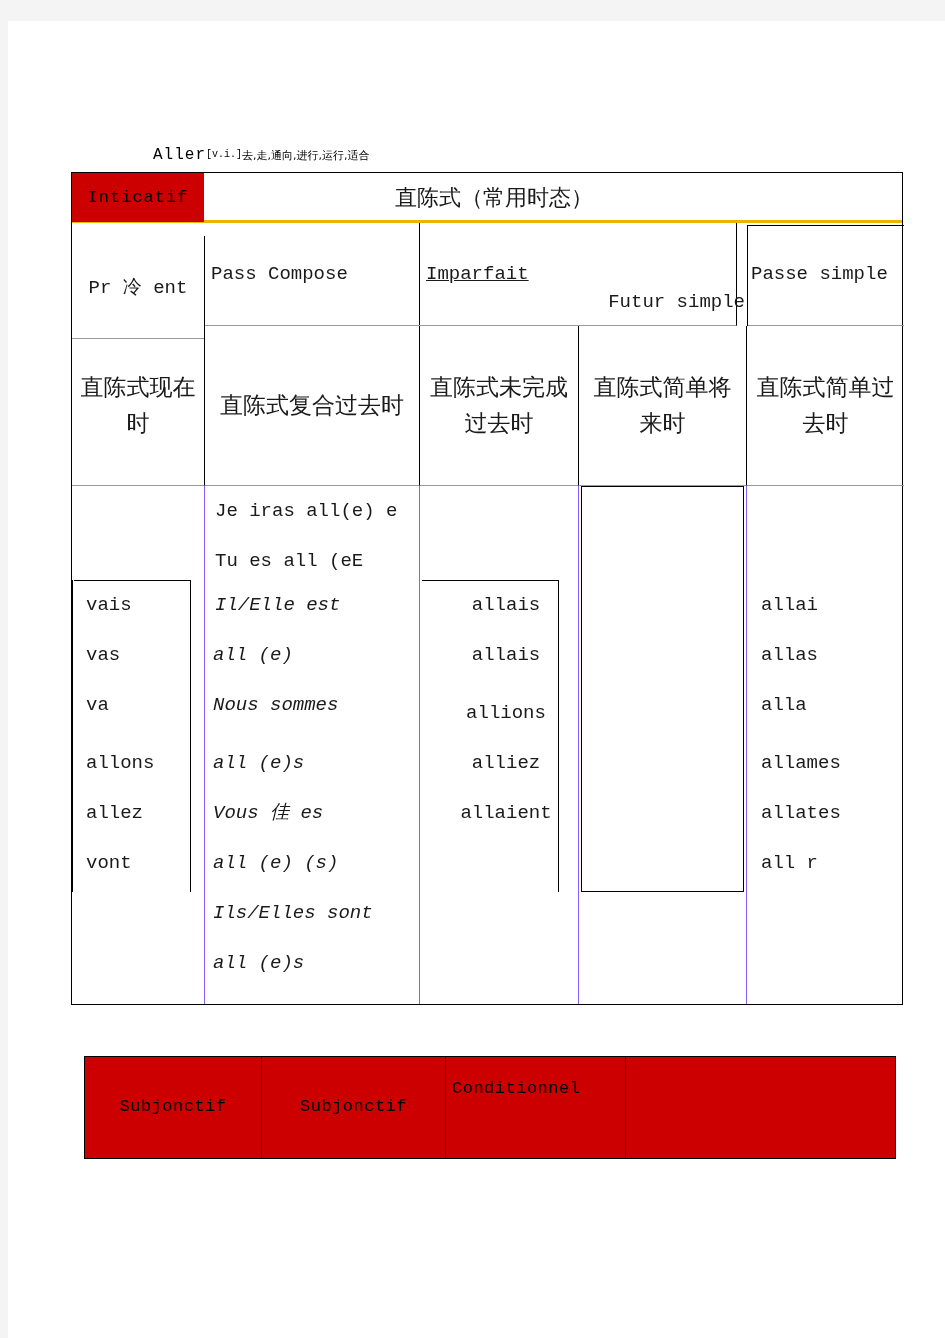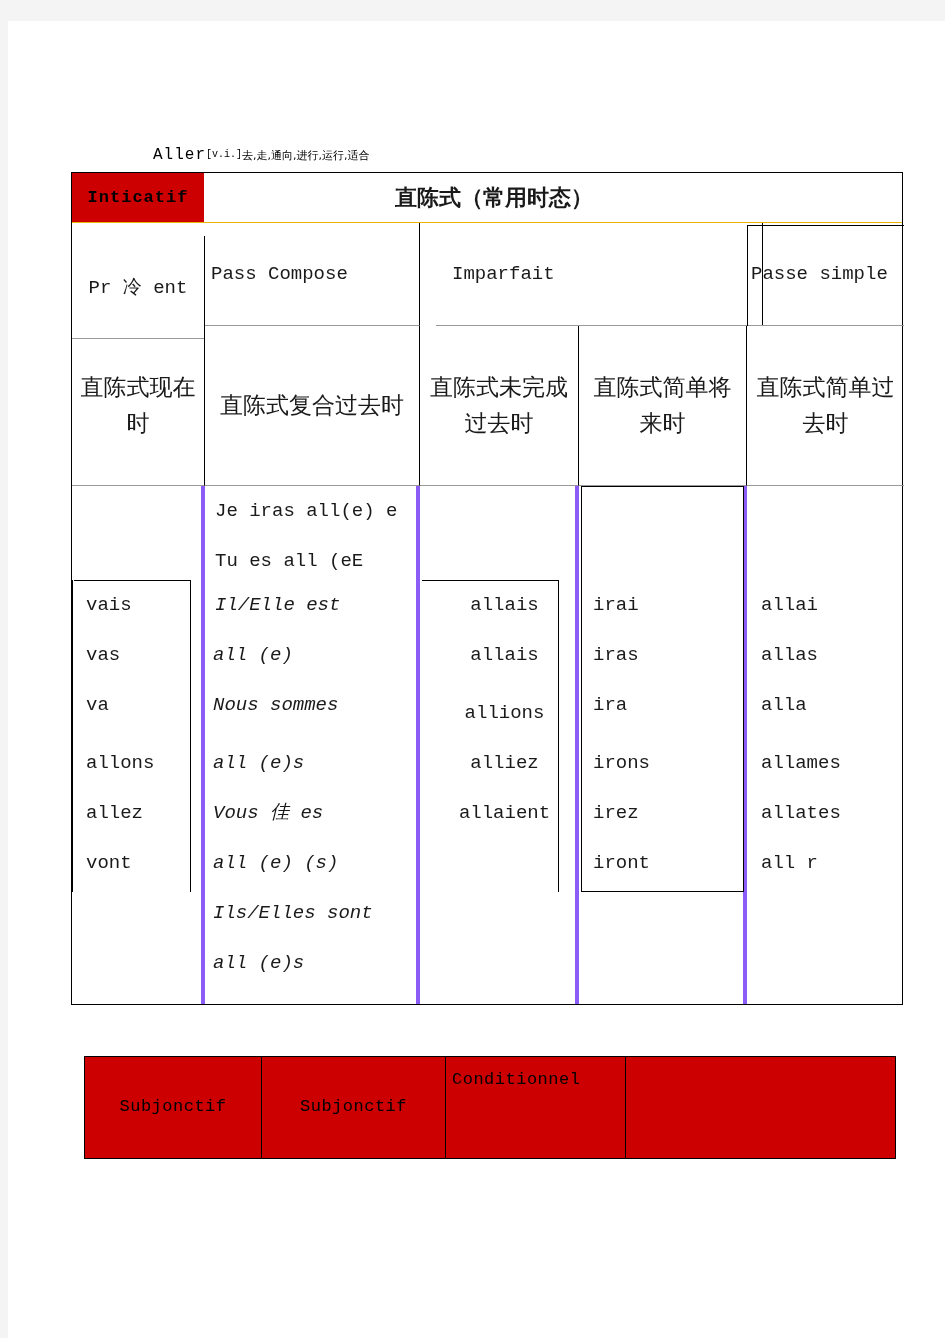--- a/index.html
+++ b/index.html
@@ -60,22 +60,21 @@
     border: 1px solid #000;
   }
 
   
   .hdr-row {
     position: absolute;
     left: 0; top: 0;
     width: 100%;
     height: 50px;
     box-sizing: border-box;
-    border-bottom: 1px solid #eab308;
-    font-weight: bold;
+    border-bottom: 3px solid #eab308;
   }
   .hdr-indicatif {
     position: absolute;
     left: 0; top: 0;
     width: 132px;
     height: 49px;
     background: #CC0000;
     box-sizing: border-box;
     display: flex;
     align-items: center;
@@ -116,21 +115,21 @@
     border-bottom: 1px solid #999;
     display: flex;
     align-items: center;
     font-family: "Liberation Mono", monospace;
     font-size: 19px;
     color: #1a1a1a;
     white-space: nowrap;
   }
   .r2-present  { left: 0;    width: 133px; justify-content: center; margin-top: 13px; }
   .r2-pc       { left: 133px; width: 215px; padding-left: 6px; }
-  .r2-imp      { left: 364px; width: 327px; padding-left: 16px; }
+  .r2-imp      { left: 338px; width: 327px; padding-left: 16px; text-decoration: underline; }
   .r2-ps       { left: 675px; width: 157px; border-right: none; padding-left: 4px; }
   .futur-label {
     position: absolute;
     left: 348px;
     top: 118px;
     width: 325px;
     text-align: right;
     font-family: "Liberation Mono", monospace;
     font-size: 19px;
     color: #1a1a1a;
@@ -182,21 +181,21 @@
     position: absolute;
     left: 0; top: 313px;
     width: 100%;
     height: 518px;
   }
   .r4-col {
     position: absolute;
     top: 0;
     height: 518px;
     box-sizing: border-box;
-    border-right: 4px solid #8b5cf6;
+    border-right: 1px solid #8b5cf6;
     font-family: "Liberation Mono", monospace;
     font-size: 19px;
     color: #1a1a1a;
   }
   .c-present { left: 0;    width: 133px; }
   .c-pc      { left: 133px; width: 215px; font-style: italic; }
   .c-imp     { left: 348px; width: 159px; text-align: center; }
   .c-fut     { left: 507px; width: 168px; }
   .c-ps      { left: 675px; width: 157px; border-right: none; }
 
@@ -281,21 +280,21 @@
     color: #000;
     font-family: "Liberation Mono", monospace;
     font-size: 17px;
     letter-spacing: 0.5px;
     line-height: 1.9;
     padding: 0 4px;
     word-break: break-all;
   }
   .bt-1 { width: 177px; }
   .bt-2 { width: 184px; }
-  .bt-3 { width: 180px; align-items: flex-start; padding-top: 7px; justify-content: flex-start; text-align: left; padding-left: 6px;}
+  .bt-3 { width: 180px; align-items: flex-start; padding-top: 16px; justify-content: flex-start; text-align: left; padding-left: 6px;}
   .bt-4 { width: 269px; border-right: none; }
 </style>
 </head>
 <body>
 
 <div id="page">
 
   <div id="doc-title">
     <span class="verb">Aller</span><span class="pos">[v.i.]</span><span class="gloss">去,走,通向,进行,运行,适合</span>
   </div>
@@ -315,20 +314,21 @@
         <span>Pass Compose</span>
       </div>
       <div class="r2-cell r2-imp">
         <span>Imparfait</span>
       </div>
       <div class="r2-cell r2-ps">
         <span>Passe simple</span>
       </div>
     </div>
     <div class="ps-box"></div>
+    <div class="futur-label">Futur simple</div>
 
     <div class="row3">
       <div class="r3-cell r3-a">直陈式现在时</div>
       <div class="r3-cell r3-b">直陈式复合过去时</div>
       <div class="r3-cell r3-c">直陈式未完成过去时</div>
       <div class="r3-cell r3-d">直陈式简单将来时</div>
       <div class="r3-cell r3-e">直陈式简单过去时</div>
     </div>
 
     <div class="row4">
@@ -365,28 +365,20 @@
           <div class="f">allais</div>
           <div class="f">allais</div>
           <div class="f gap">allions</div>
           <div class="f">alliez</div>
           <div class="f">allaient</div>
         </div>
       </div>
 
       <div class="r4-col c-fut">
         <div class="box-fut"></div>
-        <div class="forms" style="top:94px">
-          <div class="f">irai</div>
-          <div class="f">iras</div>
-          <div class="f">ira</div>
-          <div class="f gap">irons</div>
-          <div class="f">irez</div>
-          <div class="f">iront</div>
-        </div>
       </div>
 
       <div class="r4-col c-ps">
         <div class="forms" style="top:94px">
           <div class="f">allai</div>
           <div class="f">allas</div>
           <div class="f">alla</div>
           <div class="f gap">allames</div>
           <div class="f">allates</div>
           <div class="f">all r</div>

